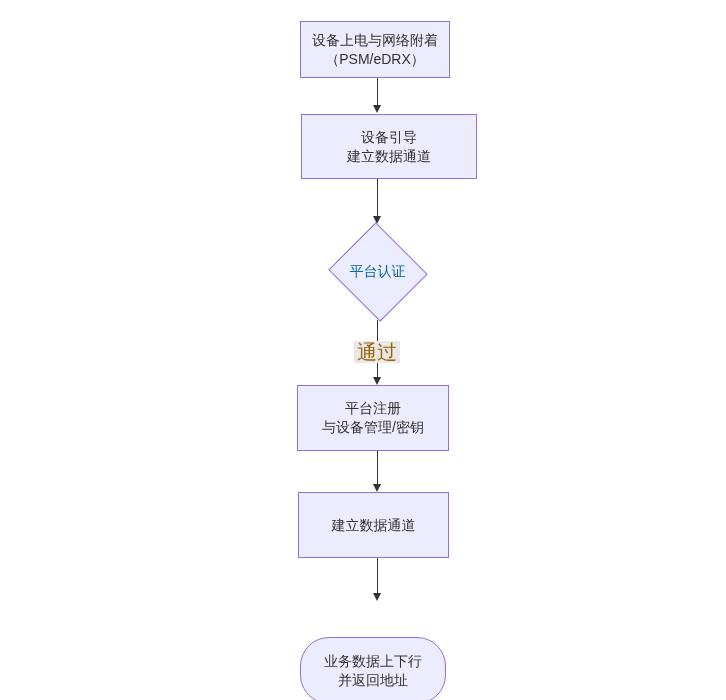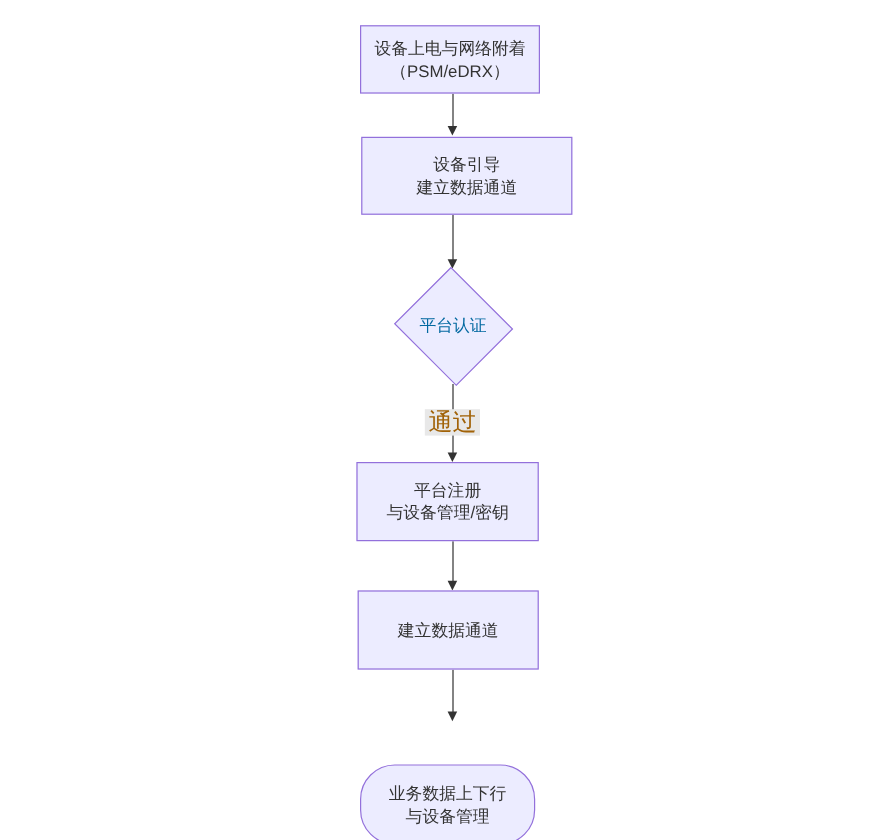--- a/index.html
+++ b/index.html
@@ -130,16 +130,16 @@
 
   <div class="node" style="left:298px; top:492px; width:151px; height:66px;">
     <span>建立数据通道</span>
   </div>
 
   <div class="arrow-line" style="top:558px; height:36px;"></div>
   <div class="arrow-head" style="top:593px;"></div>
 
   <div class="node" style="left:300px; top:637px; width:146px; height:67px;border-radius:29px;">
     <span>业务数据上下行</span>
-    <span>与设备管理</span>
+    <span>并返回地址</span>
   </div>
 
 </div>
 
 </body></html>

